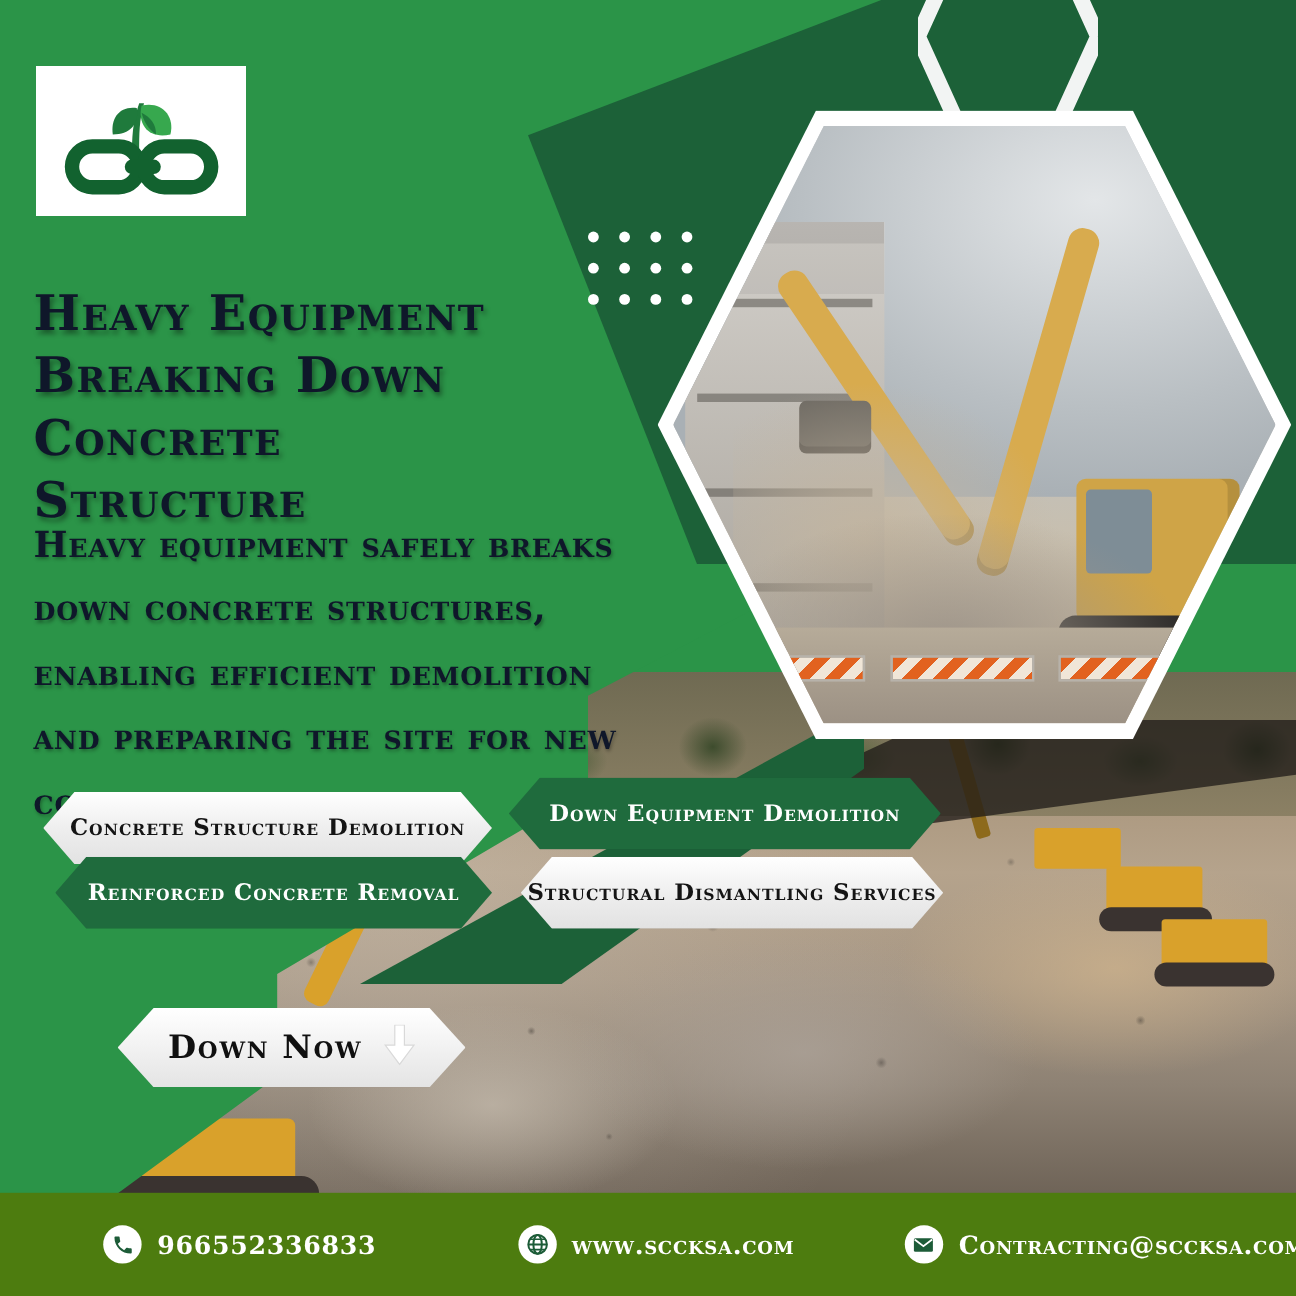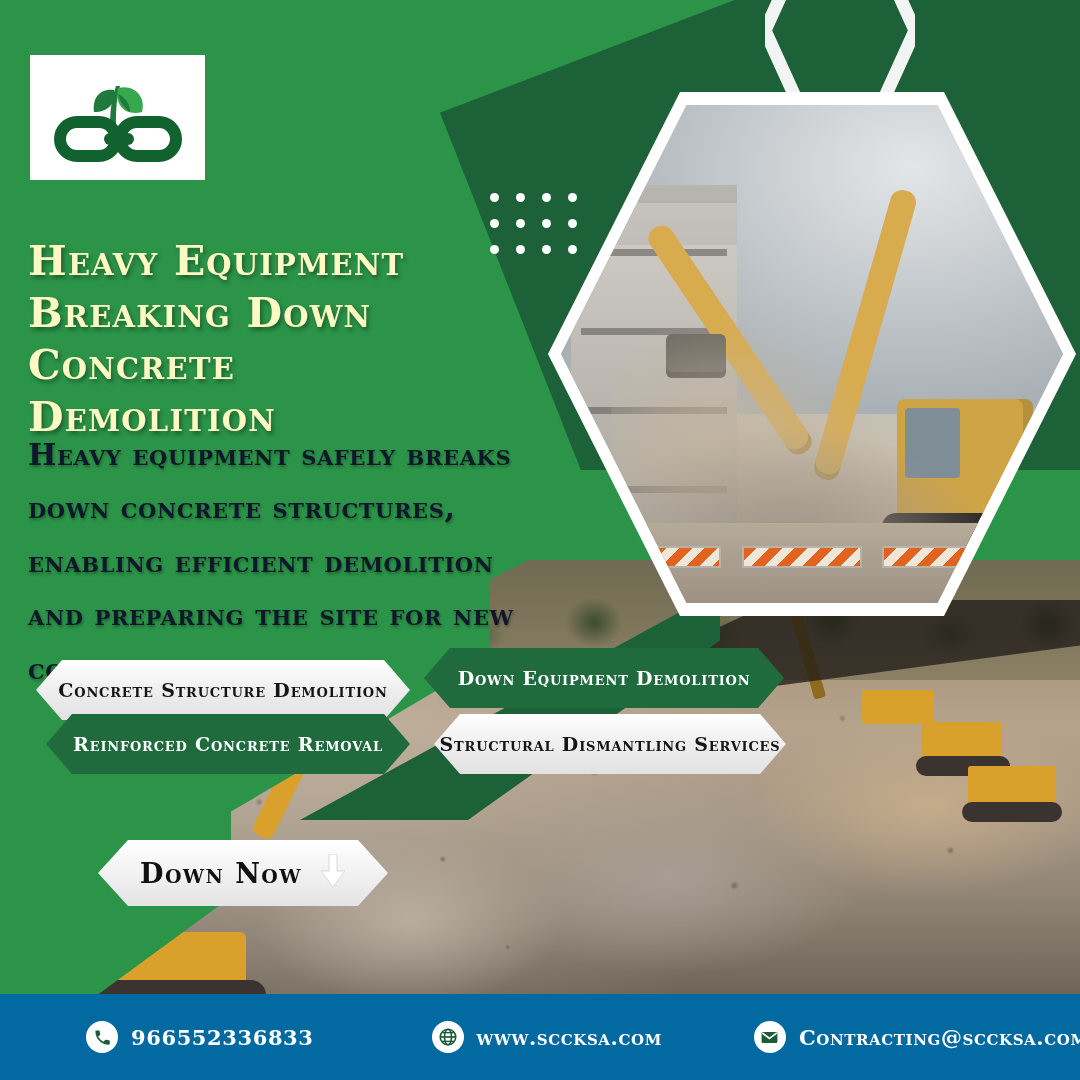--- a/index.html
+++ b/index.html
@@ -88,21 +88,21 @@
             grid-template-columns:repeat(4,26px);grid-template-rows:repeat(3,26px);}
   .dot-grid i{width:9px;height:9px;border-radius:50%;background:#ffffff;display:block;}
 
   
   .logo-box{position:absolute;left:30px;top:55px;width:175px;height:125px;background:#fff;
             display:flex;align-items:center;justify-content:center;}
 
   
   .headline{
     position:absolute;left:28px;top:235px;width:520px;
-    color:#fef9c3;
+    color:#0f172a;
     font-family:"DejaVu Serif", serif;
     font-weight:700;
     font-size:41px;
     line-height:1.27;
     letter-spacing:1.2px;
     font-variant:small-caps;
     text-shadow:2px 3px 4px rgba(0,0,0,.38);
   }
   .sub{
     position:absolute;left:28px;top:428px;width:510px;
@@ -178,21 +178,21 @@
     background:linear-gradient(180deg,#ffffff 0%,#efefef 60%,#e4e4e4 100%);
     clip-path:polygon(0 50%, 30px 0, calc(100% - 30px) 0, 100% 50%, calc(100% - 30px) 100%, 30px 100%);
     display:flex;align-items:center;justify-content:center;gap:18px;
     filter:drop-shadow(2px 4px 5px rgba(0,0,0,.4));
   }
   .cta .lbl{font-family:"DejaVu Serif", serif;font-weight:700;font-size:27px;color:#101010;
             letter-spacing:1.4px;font-variant:small-caps;}
 
   
   .footer{
-    position:absolute;left:0;bottom:0;width:1080px;height:86px;background:#0369a1;
+    position:absolute;left:0;bottom:0;width:1080px;height:86px;background:#4d7c0f;
     display:flex;align-items:center;
     color:#ffffff;
   }
   .fitem{display:flex;align-items:center;gap:13px;}
   .fitem .ic{width:32px;height:32px;border-radius:50%;background:#ffffff;
              display:flex;align-items:center;justify-content:center;flex:0 0 32px;}
   .fitem .tx{font-family:"DejaVu Serif", serif;font-weight:700;font-size:21px;
              letter-spacing:.6px;font-variant:small-caps;white-space:nowrap;}
   .f1{margin-left:86px;}
   .f2{margin-left:118px;text-align:right;}
@@ -260,21 +260,21 @@
         <rect x="12" y="54" rx="17" ry="17" width="56" height="34"></rect>
         <rect x="72" y="54" rx="17" ry="17" width="56" height="34"></rect>
       </g>
       <rect x="56" y="65" width="30" height="12" rx="6" fill="#12622f"></rect>
     </svg>
   </div>
 
   <div class="headline">
     <div>Heavy Equipment</div>
     <div>Breaking Down Concrete</div>
-    <div>Demolition</div>
+    <div>Structure</div>
   </div>
 
   <div class="sub">Heavy equipment safely breaks down concrete structures, enabling efficient demolition and preparing the site for new construction.</div>
 
   <div class="hero-hex-wrap">
     <div class="hex-shape"></div>
     <div class="hex-inner">
       <div class="sky"></div>
       <div class="bld">
         <span style="top:18%"></span>

